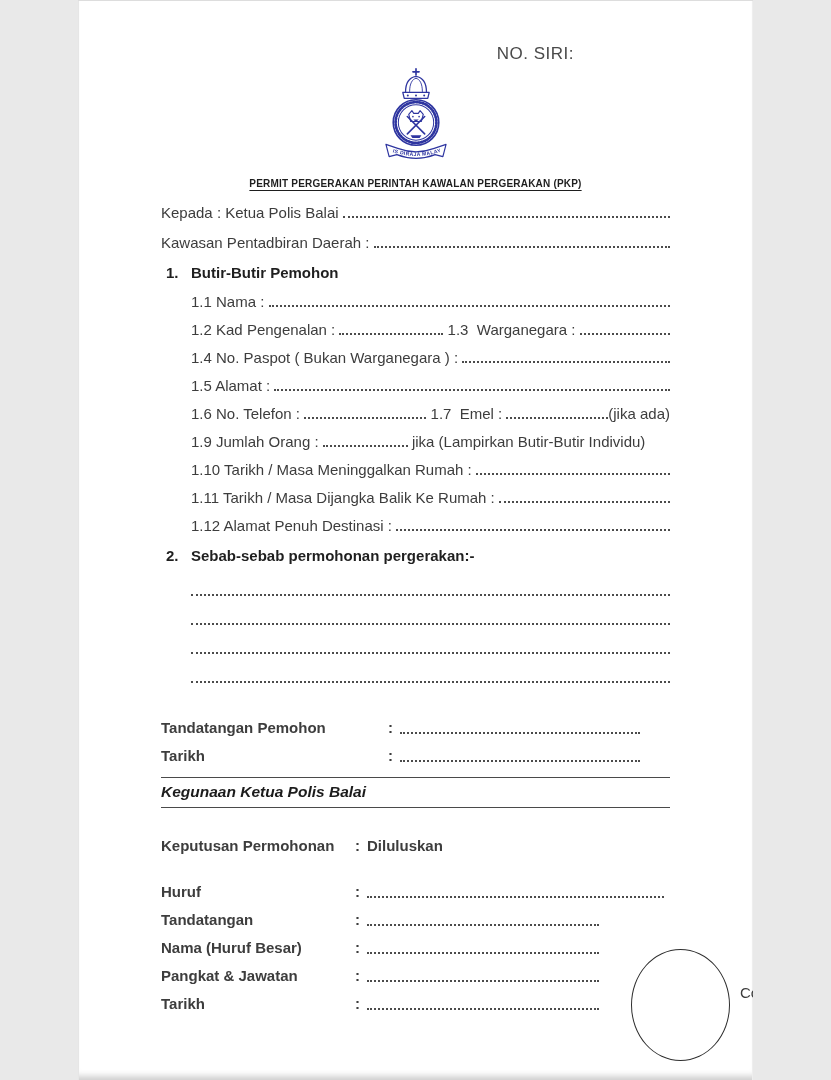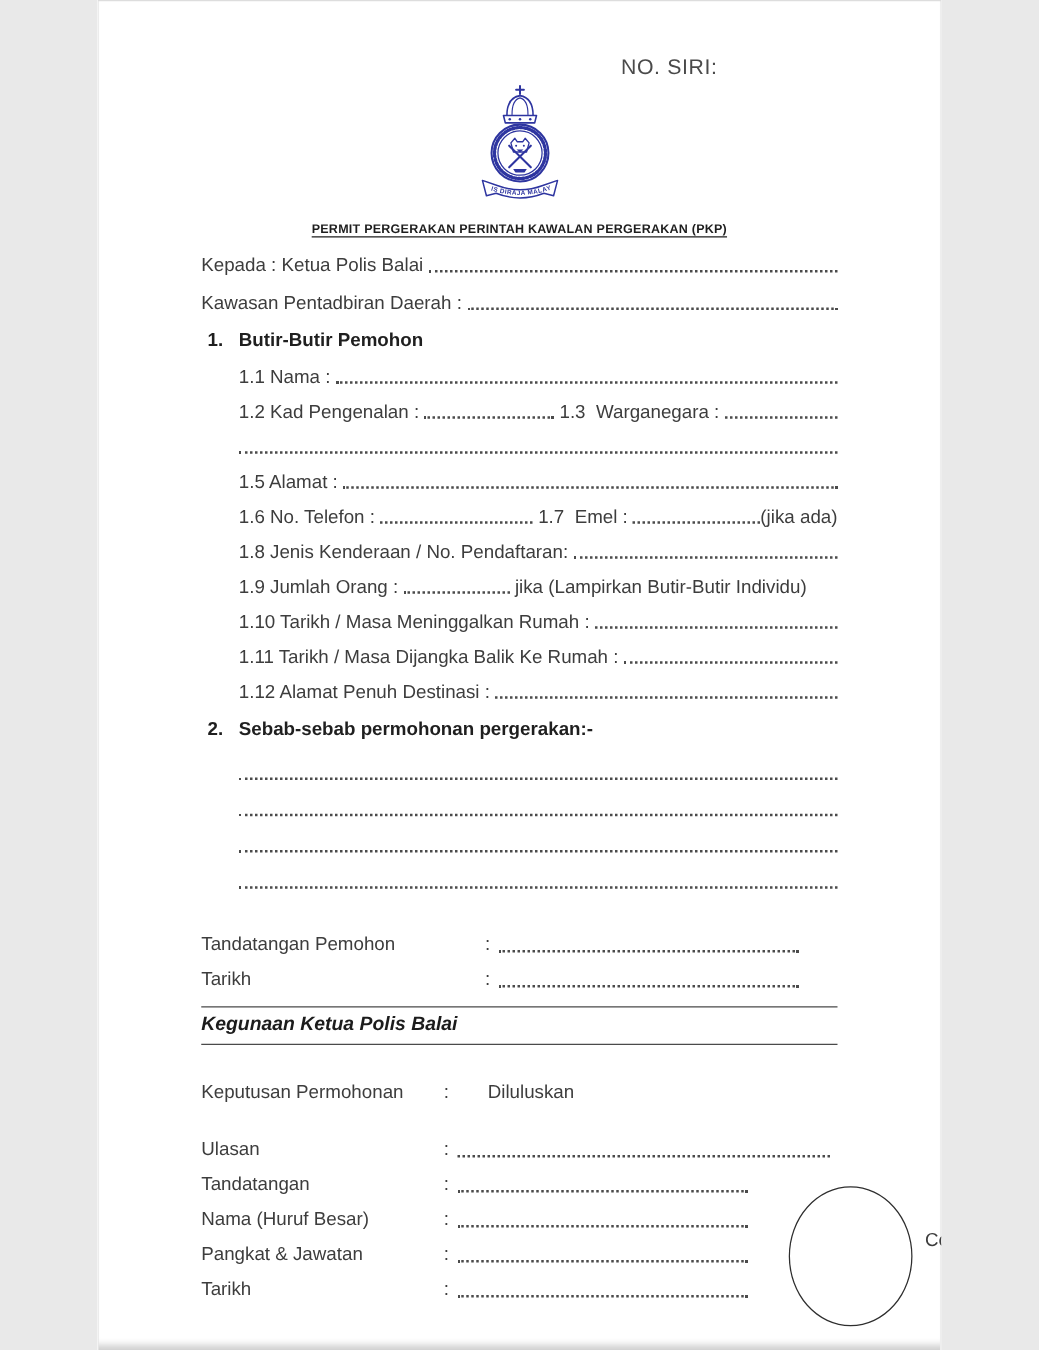--- a/index.html
+++ b/index.html
@@ -25,33 +25,33 @@
   .recipient{margin-top:14px;}
   .recipient .fline{margin-top:12px;}
   .sec-head{margin-left:5px;margin-top:12px;font-weight:700;color:#1f1f1f;display:flex;line-height:19px;}
   .sec-head .sec-num{width:25px;flex:0 0 auto;}
   .sec1-lines{margin-left:30px;}
   .sec1-lines .fline{margin-top:10px;}
   .sec2-lines{margin-left:30px;}
   .sec2-lines .fline{margin-top:16px;height:18px;}
   .sec2-lines .fline + .fline{margin-top:11px;}
   
-  .lrow{display:flex;align-items:flex-start;line-height:19px;margin-top:9px;min-height:19px;}
+  .lrow{display:flex;align-items:flex-start;line-height:19px;margin-top:9px;min-height:19px;font-weight:bold;}
   .lrow .lbl{flex:0 0 auto;}
   .lrow .colon{flex:0 0 auto;margin-right:7px;}
   .lrow .value{white-space:pre;}
   .blk-applicant{margin-top:32px;}
   .blk-applicant .lbl{width:227px;}
   .blk-applicant .dots-fixed{width:240px;flex:0 0 auto;}
   .rule{border-top:1.6px solid #4a4a4a;margin-top:12px;}
   .office-head{margin-top:3px;font-weight:700;font-style:italic;color:#1c1c1c;font-size:15.5px;line-height:22px;}
   .rule2{border-top:1.6px solid #4a4a4a;margin-top:4px;}
   .blk-office1{margin-top:28px;}
   .blk-office1 .lbl{width:194px;}
-  .blk-office1 .value{margin-left:24px;}
+  .blk-office1 .value{}
   .blk-office1 .lrow + .lrow{margin-top:27px;}
   .blk-office1 .dots-flex{flex:1 1 auto;margin-right:6px;}
   .blk-office2{margin-top:4px;}
   .blk-office2 .lbl{width:194px;}
   .blk-office2 .dots-fixed{width:232px;flex:0 0 auto;}
   .blk-office2 .lrow{margin-top:9px;}
   
   .stamp-circle{
     position:absolute;left:553px;top:949px;width:97px;height:110px;
     border:1.6px solid #2e2e2e;border-radius:50%;background:#ffffff;
@@ -120,36 +120,33 @@
           <span>1.1 Nama : </span>
           <div class="dots" style="flex-grow: 1;"></div>
         </div>
         <div class="fline">
           <span>1.2 Kad Pengenalan : </span>
           <div class="dots" style="flex-grow: 1.15;"></div>
           <span> 1.3  Warganegara : </span>
           <div class="dots" style="flex-grow: 1;"></div>
         </div>
         <div class="fline">
+          <span>1.4 No. Paspot ( Bukan Warganegara ) : </span>
           <div class="dots" style="flex-grow: 1;"></div>
         </div>
         <div class="fline">
           <span>1.5 Alamat : </span>
           <div class="dots" style="flex-grow: 1;"></div>
         </div>
         <div class="fline">
           <span>1.6 No. Telefon : </span>
           <div class="dots" style="flex-grow: 1.2;"></div>
           <span> 1.7  Emel : </span>
           <div class="dots" style="flex-grow: 1;"></div>
           <span>(jika ada)</span>
-        </div>
-        <div class="fline">
-          <span>1.8 Jenis Kenderaan / No. Pendaftaran: </span>
-          <div class="dots" style="flex-grow: 1;"></div>
         </div>
         <div class="fline">
           <span>1.9 Jumlah Orang : </span>
           <div class="dots" style="width: 85px; flex: 0 0 auto;"></div>
           <span> jika (Lampirkan Butir-Butir Individu)</span>
         </div>
         <div class="fline">
           <span>1.10 Tarikh / Masa Meninggalkan Rumah : </span>
           <div class="dots" style="flex-grow: 1;"></div>
         </div>
@@ -199,21 +196,21 @@
     <div class="office-head">Kegunaan Ketua Polis Balai</div>
     <div class="rule2"></div>
 
     <div class="blk-office1">
         <div class="lrow">
           <span class="lbl">Keputusan Permohonan</span>
           <span class="colon">:</span>
           <span class="value">Diluluskan</span>
         </div>
         <div class="lrow">
-          <span class="lbl">Ulasan</span>
+          <span class="lbl">Huruf</span>
           <span class="colon">:</span>
           <div class="dots dots-flex"></div>
         </div>
       </div>
     <div class="blk-office2">
         <div class="lrow">
           <span class="lbl">Tandatangan</span>
           <span class="colon">:</span>
           <div class="dots dots-fixed"></div>
         </div>

